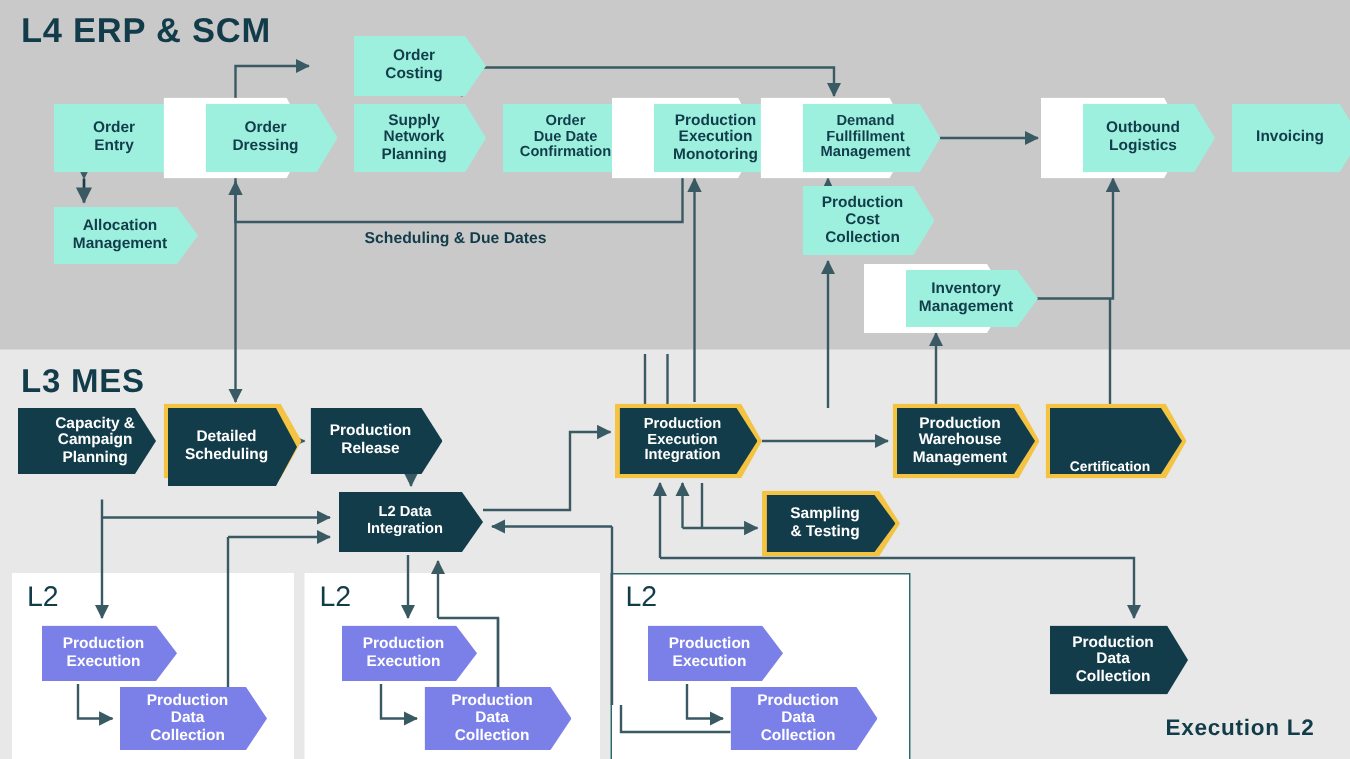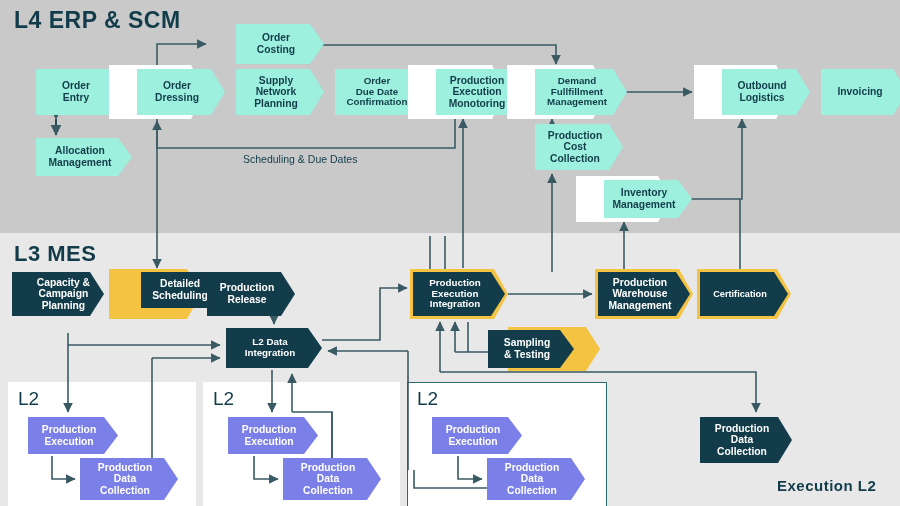--- a/index.html
+++ b/index.html
@@ -35,21 +35,21 @@
   .purple{background:#7b7fe8;color:#ffffff;}
   
   .halo{
     position:absolute;
     -webkit-clip-path:polygon(0 0, calc(100% - 14px) 0, 100% 50%, calc(100% - 14px) 100%, 0 100%);
     clip-path:polygon(0 0, calc(100% - 14px) 0, 100% 50%, calc(100% - 14px) 100%, 0 100%);
   }
   .halo-white{background:#ffffff;}
   .halo-yellow{background:#f5c342;}
   svg#wires{position:absolute;left:0;top:0;width:900px;height:506px;pointer-events:none;}
-  .wirelabel{position:absolute;color:#123c4a;font-weight:normal;font-size:10.5px;white-space:nowrap;}
+  .wirelabel{position:absolute;color:#123c4a;font-weight:bold;font-size:10.5px;white-space:nowrap;}
 </style>
 </head>
 <body>
 
 <div id="stage">
 
   <div class="band" id="band-l4"></div>
   <div class="band" id="band-l3"></div>
 
   <div id="l2-panels-layer">
@@ -181,43 +181,43 @@
       <div class="chev mint" style="left: 698px; top: 69px; width: 88px; height: 46px; font-size: 10.3px;">
         <span class="lbl">Outbound<br>Logistics</span>
       </div>
       <div class="chev mint" style="left: 797px; top: 69px; width: 86px; height: 46px; font-size: 10.3px;">
         <span class="lbl">Invoicing</span>
       </div>
       <div class="chev dark" style="left: 12px; top: 272px; width: 92px; height: 44px; font-size: 10.3px; justify-content: flex-end;">
         <span class="lbl">Capacity &amp;<br>Campaign<br>Planning</span>
       </div>
       <div class="halo halo-yellow" style="left: 109px; top: 269px; width: 92px; height: 50px;"></div>
-      <div class="chev dark" style="left: 112px; top: 272px; width: 86px; height: 36px; font-size: 10.3px; margin-left: 29px;">
+      <div class="chev dark" style="left: 112px; top: 272px; width: 86px; height: 52px; font-size: 10.3px;">
         <span class="lbl">Detailed<br>Scheduling</span>
       </div>
       <div class="chev dark" style="left: 207px; top: 272px; width: 88px; height: 44px; font-size: 10.3px;">
         <span class="lbl">Production<br>Release</span>
       </div>
       <div class="chev dark" style="left: 226px; top: 328px; width: 96px; height: 40px; font-size: 9.8px;">
         <span class="lbl">L2 Data<br>Integration</span>
       </div>
       <div class="halo halo-yellow" style="left: 410px; top: 269px; width: 98px; height: 50px;"></div>
       <div class="chev dark" style="left: 413px; top: 272px; width: 92px; height: 44px; font-size: 9.8px;">
         <span class="lbl">Production<br>Execution<br>Integration</span>
       </div>
       <div class="halo halo-yellow" style="left: 508px; top: 327px; width: 92px; height: 44px;"></div>
-      <div class="chev dark" style="left: 488px; top: 330px; width: 86px; height: 38px; font-size: 10.3px;">
+      <div class="chev dark" style="left: 511px; top: 330px; width: 86px; height: 38px; font-size: 10.3px;">
         <span class="lbl">Sampling<br>&amp; Testing</span>
       </div>
       <div class="halo halo-yellow" style="left: 595px; top: 269px; width: 98px; height: 50px;"></div>
       <div class="chev dark" style="left: 598px; top: 272px; width: 92px; height: 44px; font-size: 10.3px;">
         <span class="lbl">Production<br>Warehouse<br>Management</span>
       </div>
       <div class="halo halo-yellow" style="left: 697px; top: 269px; width: 94px; height: 50px;"></div>
-      <div class="chev dark" style="left: 700px; top: 272px; width: 88px; height: 44px; font-size: 9.2px;">
+      <div class="chev dark" style="left: 700px; top: 272px; width: 88px; height: 44px; font-size: 9.2px; align-items: flex-end;">
         <span class="lbl">Certification</span>
       </div>
       <div class="chev dark" style="left: 700px; top: 417px; width: 92px; height: 46px; font-size: 10.3px;">
         <span class="lbl">Production<br>Data<br>Collection</span>
       </div>
       <div class="chev purple" style="left: 28px; top: 417px; width: 90px; height: 37px; font-size: 10.3px;">
         <span class="lbl">Production<br>Execution</span>
       </div>
       <div class="chev purple" style="left: 80px; top: 458px; width: 98px; height: 42px; font-size: 10.3px;">
         <span class="lbl">Production<br>Data<br>Collection</span>

